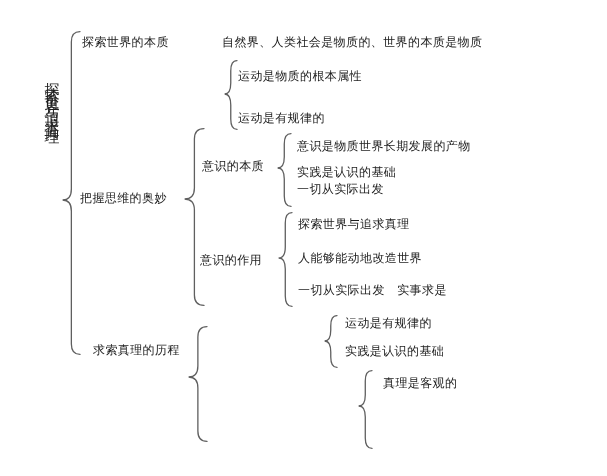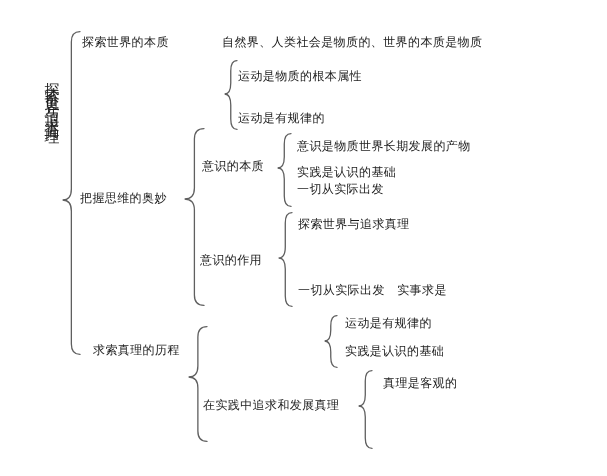--- a/index.html
+++ b/index.html
@@ -54,28 +54,28 @@
 
   <span class="txt" style="left:80px;top:190px">把握思维的奥妙</span>
 
   <span class="txt" style="left:202px;top:158px">意识的本质</span>
   <span class="txt" style="left:297px;top:138px">意识是物质世界长期发展的产物</span>
   <span class="txt" style="left:297px;top:164px">实践是认识的基础</span>
   <span class="txt" style="left:297px;top:181px">一切从实际出发</span>
 
   <span class="txt" style="left:200px;top:252px">意识的作用</span>
   <span class="txt" style="left:298px;top:216px">探索世界与追求真理</span>
+  <span class="txt" style="left:298px;top:250px">人能够能动地改造世界</span>
   <span class="txt" style="left:298px;top:282px">一切从实际出发　实事求是</span>
 
   <span class="txt" style="left:93px;top:342px">求索真理的历程</span>
 
   <span class="txt" style="left:345px;top:315px">运动是有规律的</span>
   <span class="txt" style="left:345px;top:343px">实践是认识的基础</span>
 
-  <span class="txt" style="left:203px;top:397px">在实践中追求和发展真理</span>
   <span class="txt" style="left:383px;top:375px">真理是客观的</span>
 
 <svg class="brace" width="19" height="325" viewBox="0 0 19 325" style="left: 62px; top: 31px;">
       <path d="M 18 0.6 Q 9.36 0.6 9.36 11 L 9.36 158 Q 9.36 169 0.6 169 Q 9.36 169 9.36 180 L 9.36 313 Q 9.36 323.4 18 323.4" fill="none" stroke="#5f5f5f" stroke-width="1.3" stroke-linecap="round"></path>
     </svg>
     <svg class="brace" width="14" height="71" viewBox="0 0 14 71" style="left: 224px; top: 60px;">
       <path d="M 13 0.6 Q 6.76 0.6 6.76 11 L 6.76 23 Q 6.76 34 0.6 34 Q 6.76 34 6.76 45 L 6.76 59 Q 6.76 69.4 13 69.4" fill="none" stroke="#5f5f5f" stroke-width="1.3" stroke-linecap="round"></path>
     </svg>
     <svg class="brace" width="21" height="179" viewBox="0 0 21 179" style="left: 184px; top: 128px;">
       <path d="M 20 0.6 Q 10.4 0.6 10.4 11 L 10.4 60 Q 10.4 71 0.6 71 Q 10.4 71 10.4 82 L 10.4 167 Q 10.4 177.4 20 177.4" fill="none" stroke="#5f5f5f" stroke-width="1.3" stroke-linecap="round"></path>

